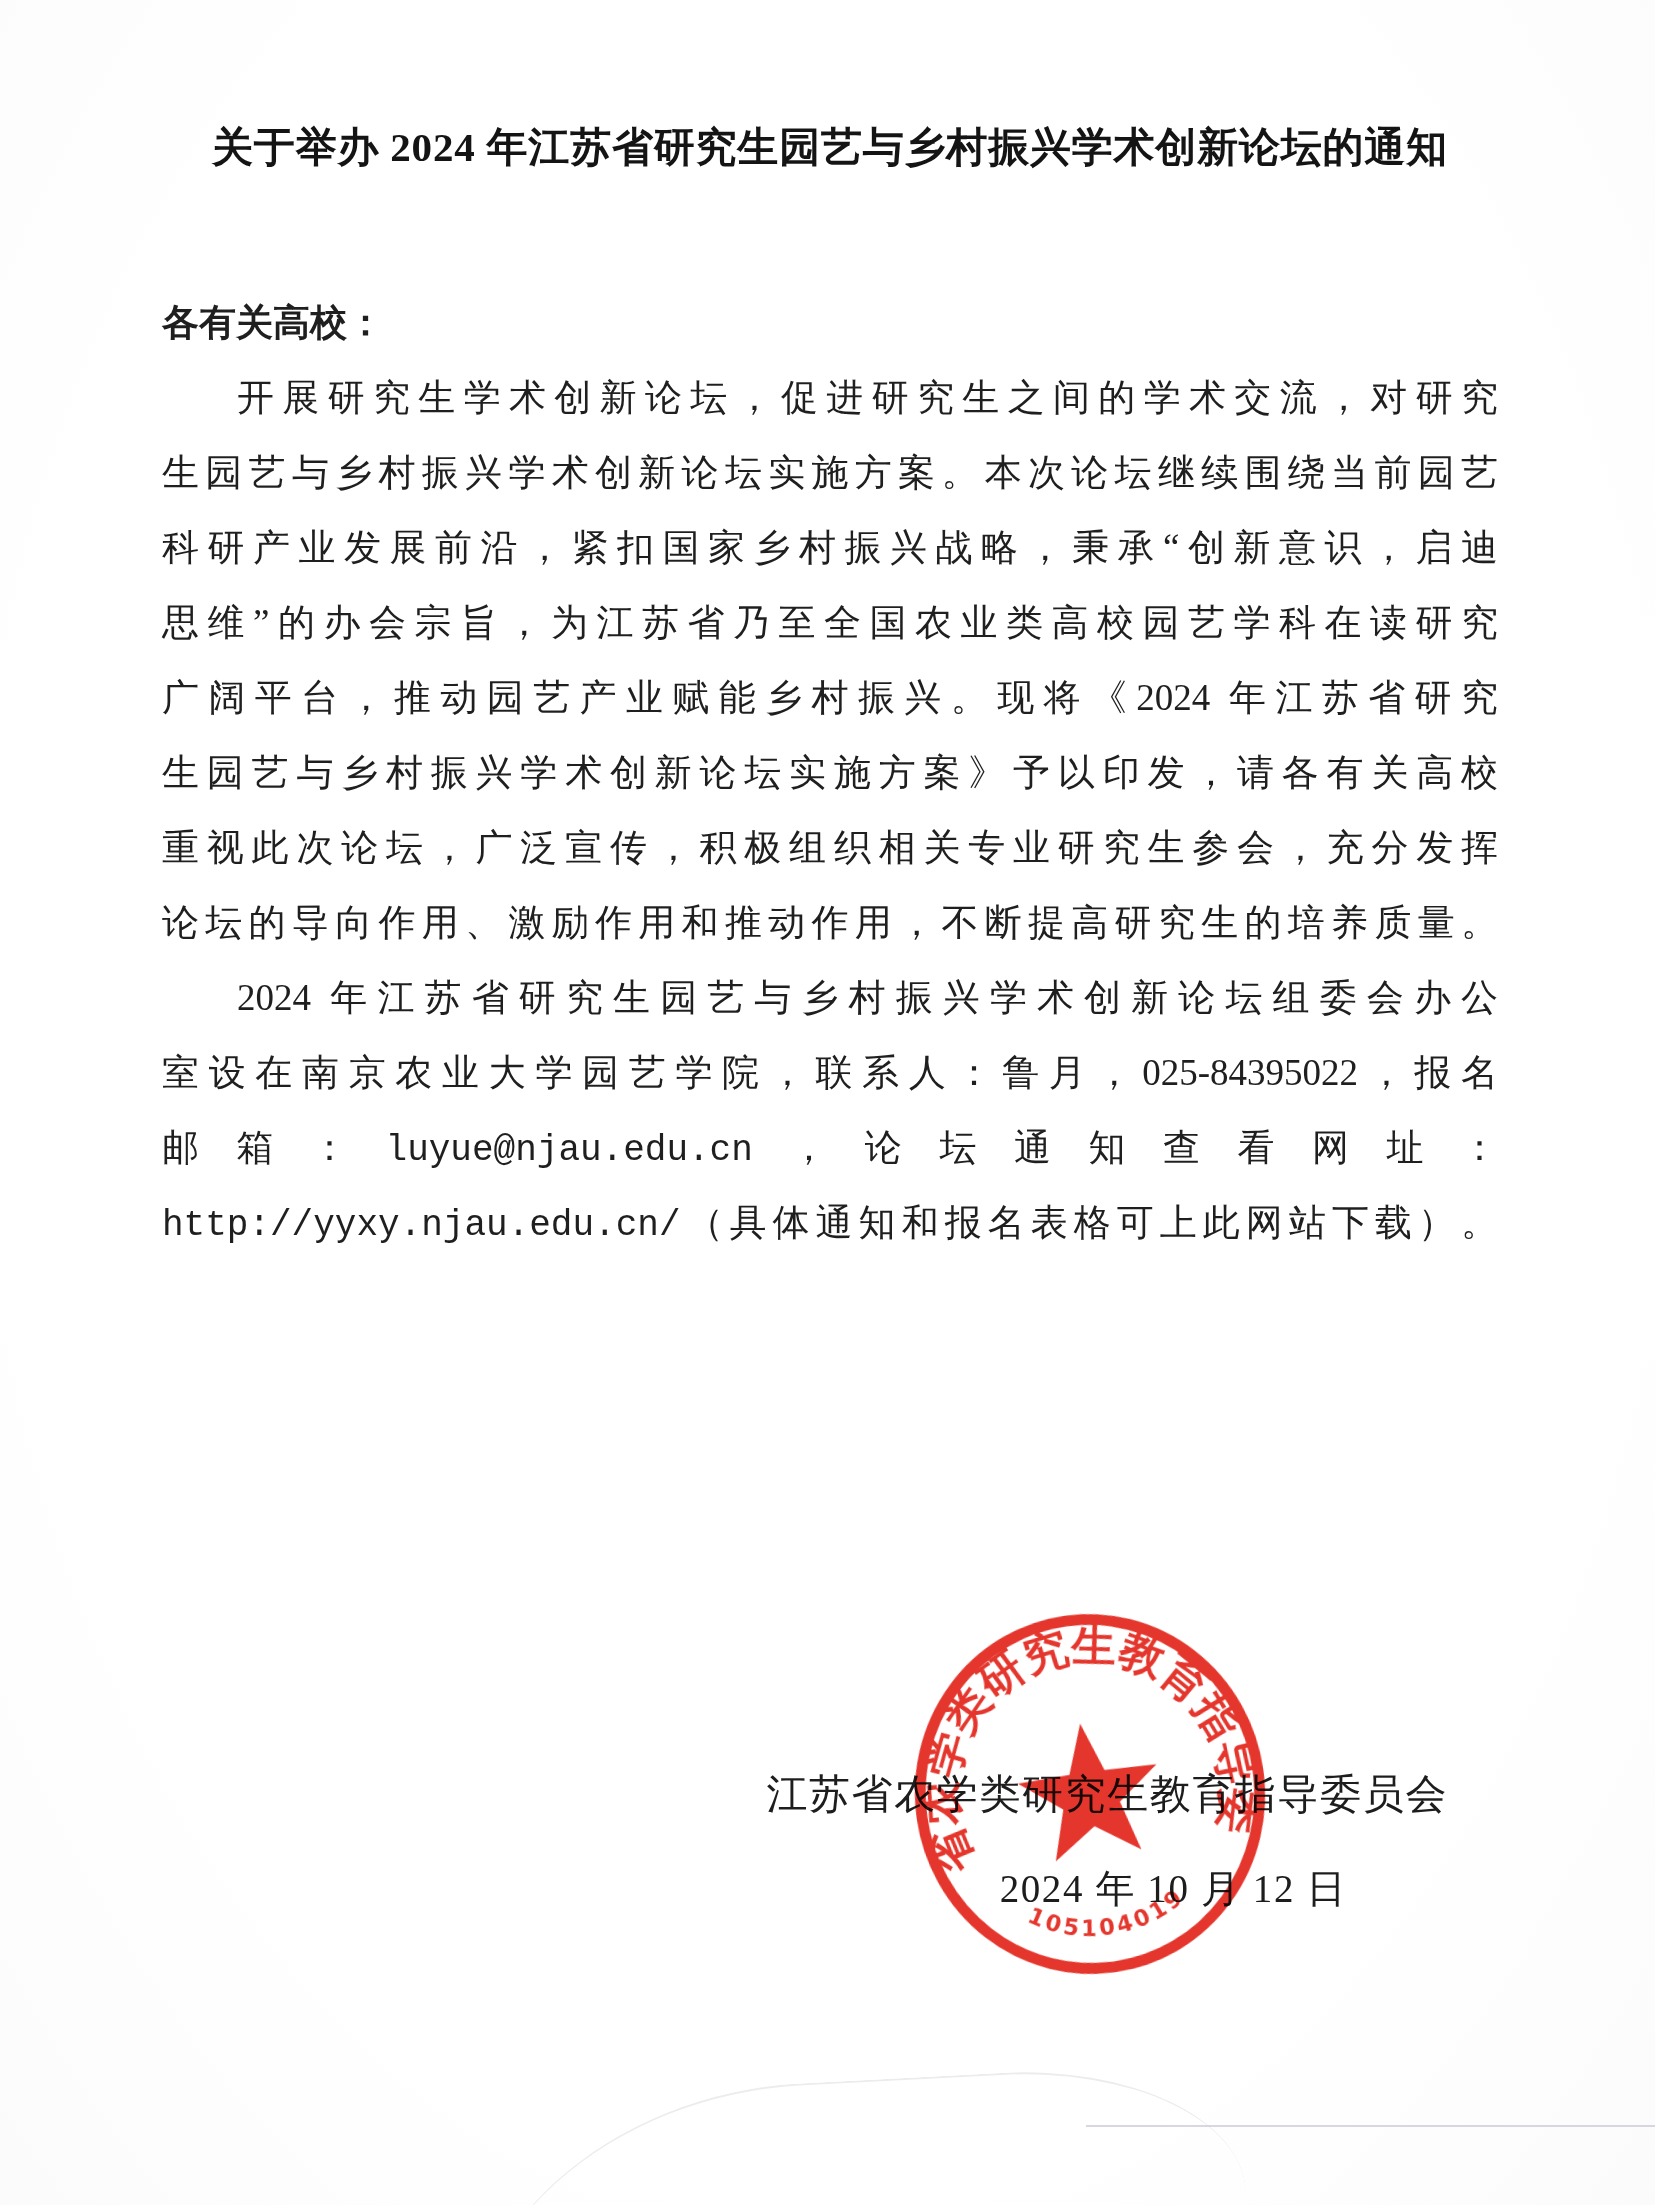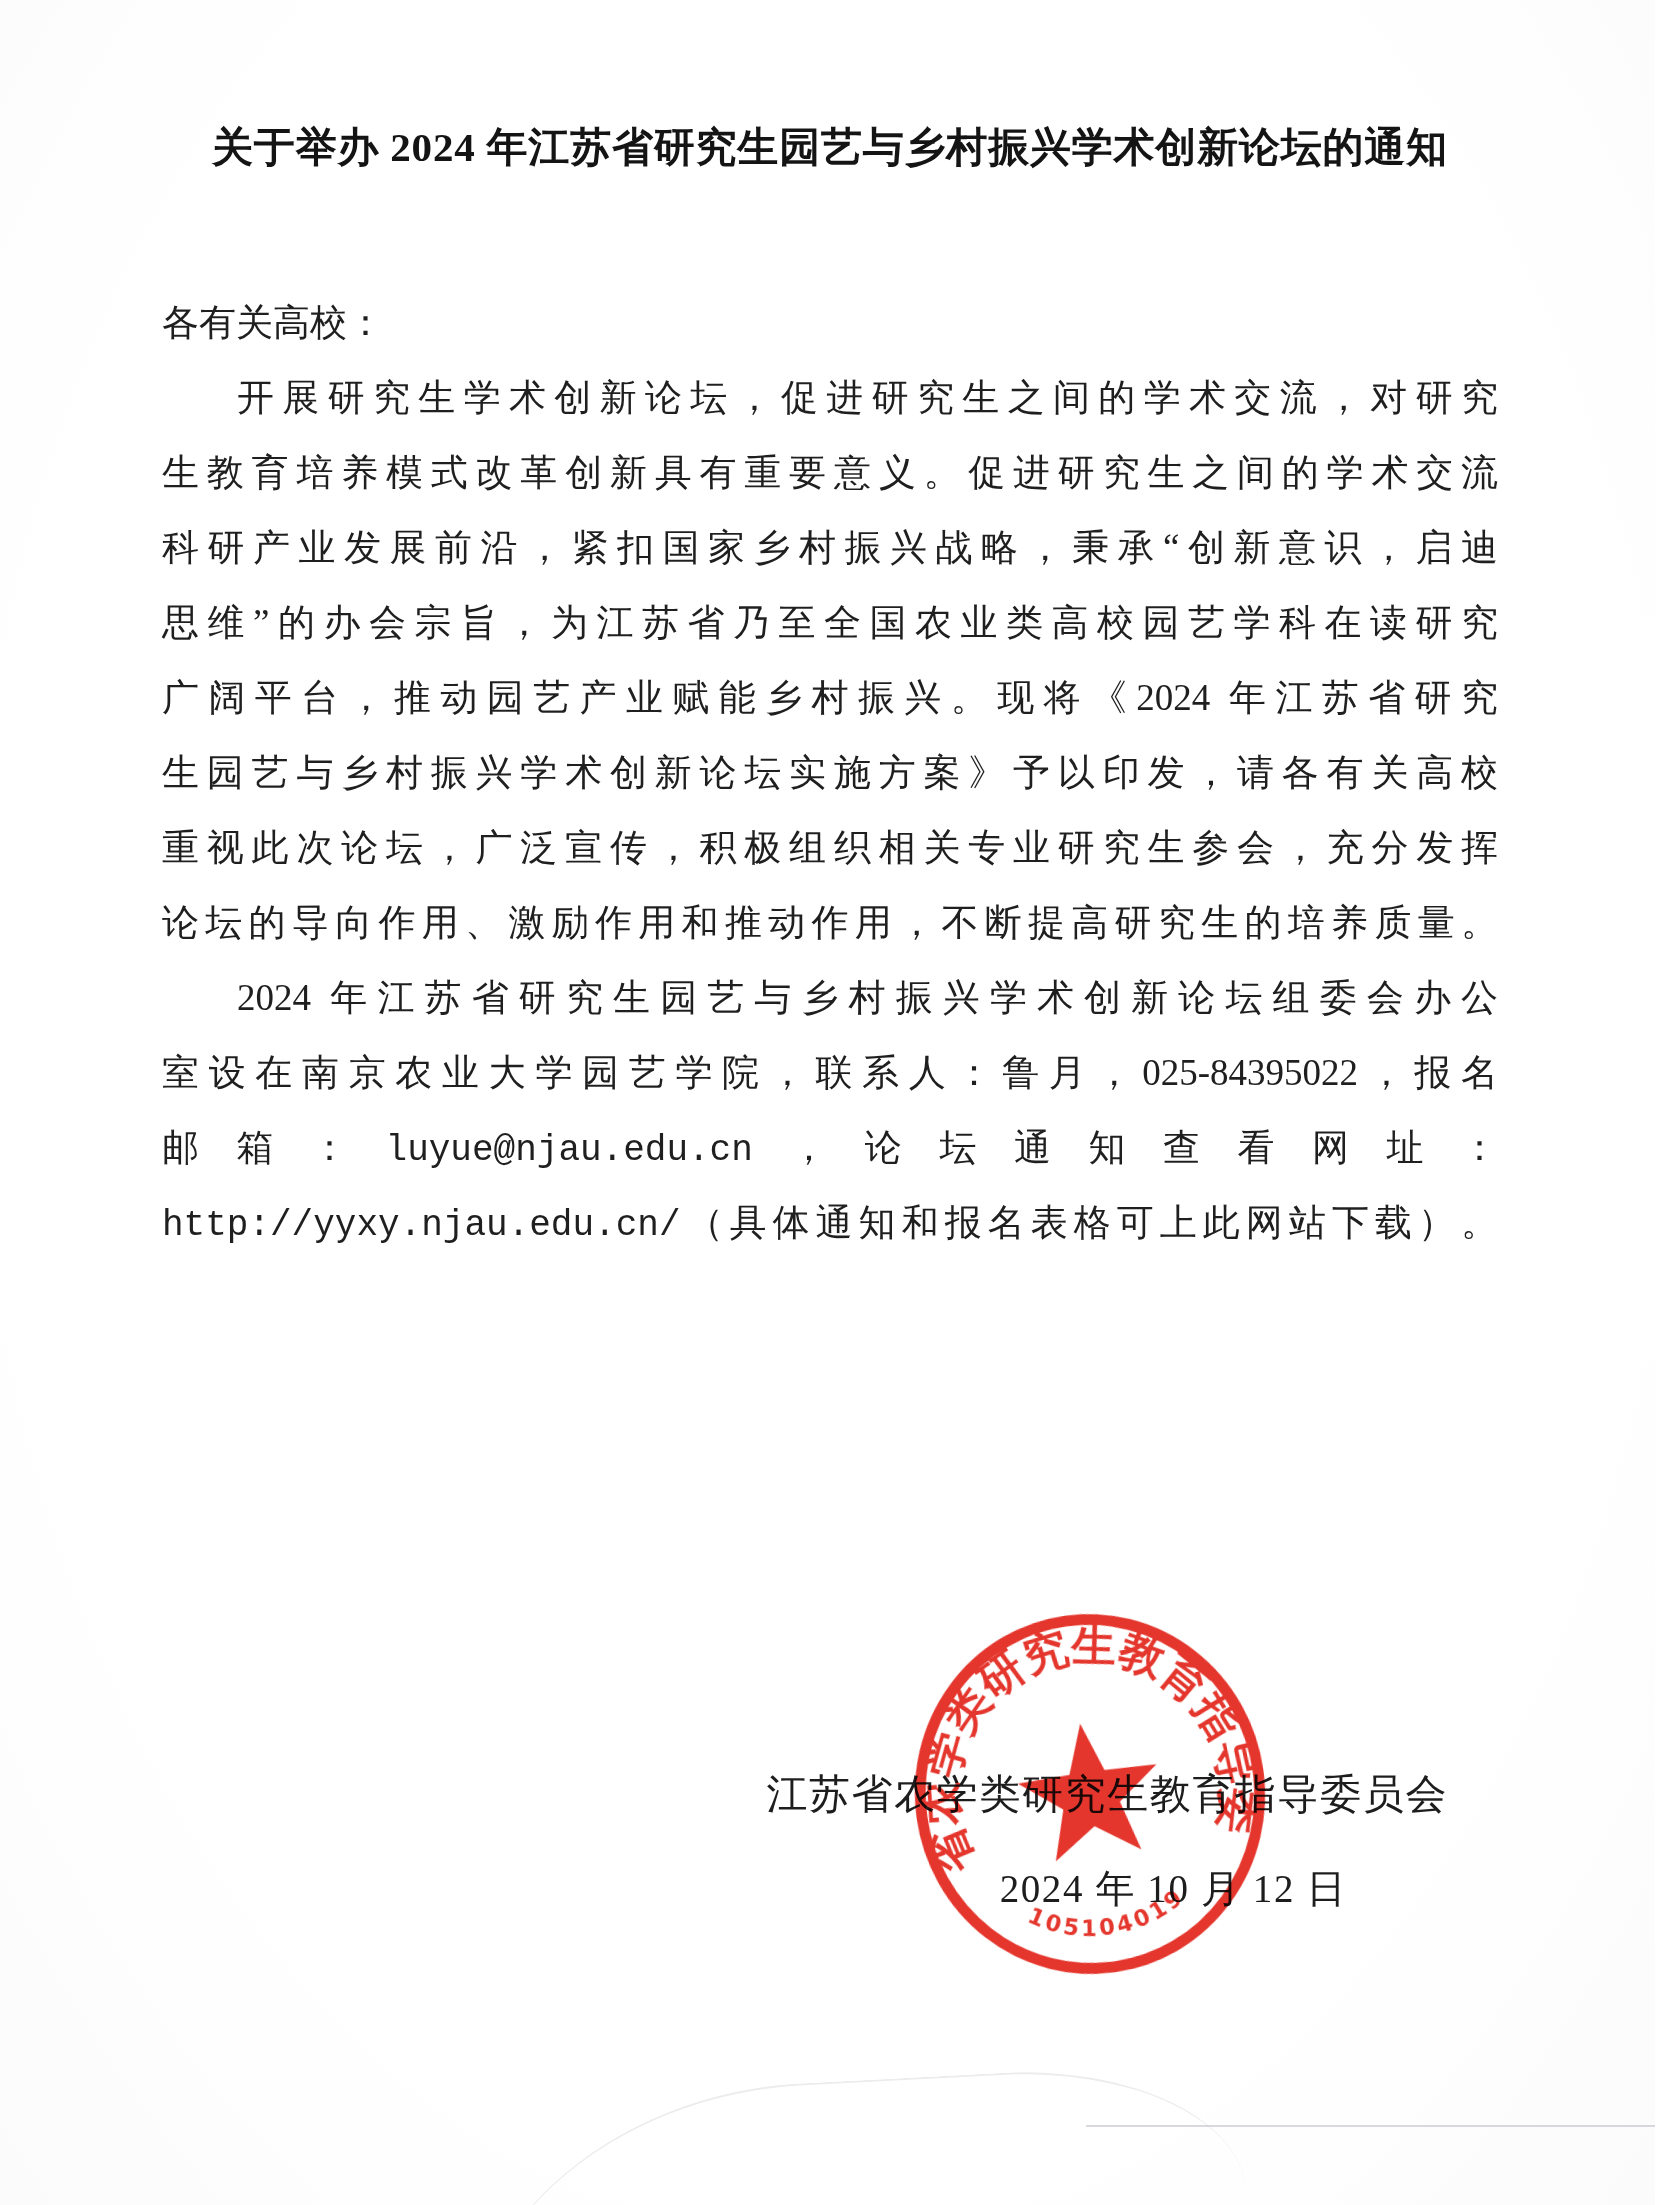--- a/index.html
+++ b/index.html
@@ -10,21 +10,21 @@
     overflow: hidden;
     font-family: "Liberation Serif", "DejaVu Serif", serif;
     color: #222222;
   }
   .content { position: absolute; left: 162px; top: 0; width: 1336px; }
   .doc-title {
     margin-top: 118px; height: 58px; line-height: 58px;
     text-align: center; font-size: 41px; font-weight: 700;
     color: #141414; letter-spacing: 0.8px; white-space: nowrap;
   }
-  .salutation { margin-top: 109px; }
+  .salutation { margin-top: 109px; font-weight: bold; }
   .line {
     font-size: 37px; height: 75px; line-height: 75px;
     text-align: justify; text-align-last: justify;
     color: #1f1f1f;
   }
   .noj { text-align: left; text-align-last: left; }
   .indent { text-indent: 75px; }
   .attach-block { margin-top: 123px; }
   .attach-indent { text-indent: 136px; }
   .mono { font-family: "Liberation Mono", "DejaVu Sans Mono", monospace; font-size: 36px; }
@@ -71,21 +71,21 @@
 
 <div class="page">
 
   <div class="content">
     <div class="doc-title">关于举办 2024 年江苏省研究生园艺与乡村振兴学术创新论坛的通知</div>
 
     <div class="line noj salutation">各有关高校：</div>
 
     <div>
       <div class="line indent">开展研究生学术创新论坛，促进研究生之间的学术交流，对研究</div>
-      <div class="line">生教育培养模式改革创新具有重要意义。促进研究生之间的学术交流</div>
+      <div class="line">生园艺与乡村振兴学术创新论坛实施方案。本次论坛继续围绕当前园艺</div>
       <div class="line">科研产业发展前沿，紧扣国家乡村振兴战略，秉承“创新意识，启迪</div>
       <div class="line">思维”的办会宗旨，为江苏省乃至全国农业类高校园艺学科在读研究</div>
       <div class="line">广阔平台，推动园艺产业赋能乡村振兴。现将《2024 年江苏省研究</div>
       <div class="line">生园艺与乡村振兴学术创新论坛实施方案》予以印发，请各有关高校</div>
       <div class="line">重视此次论坛，广泛宣传，积极组织相关专业研究生参会，充分发挥</div>
       <div class="line">论坛的导向作用、激励作用和推动作用，不断提高研究生的培养质量。</div>
     </div>
 
     <div>
       <div class="line indent">2024 年江苏省研究生园艺与乡村振兴学术创新论坛组委会办公</div>

